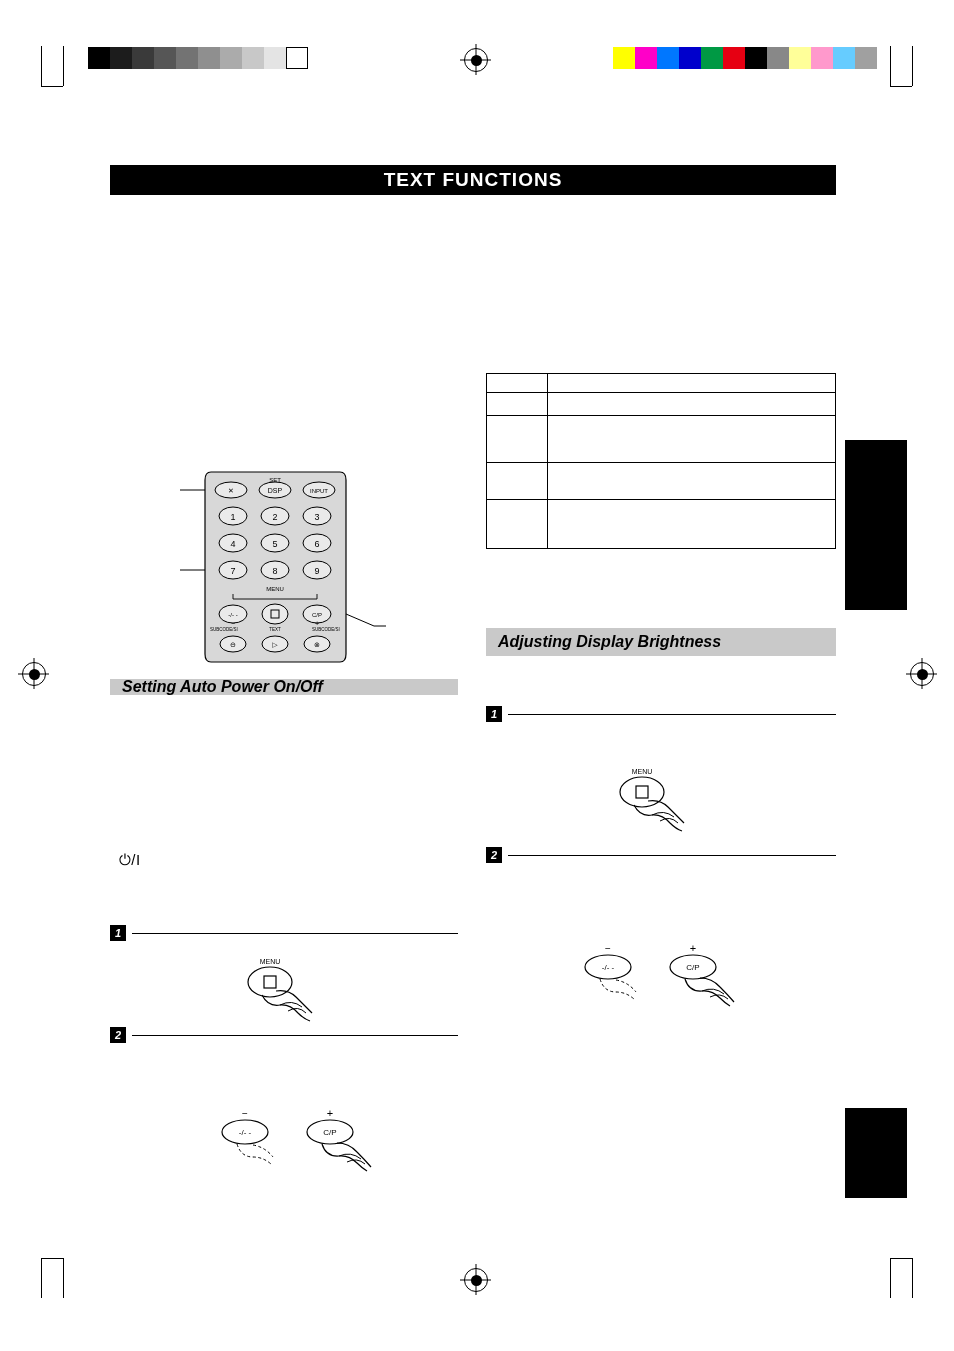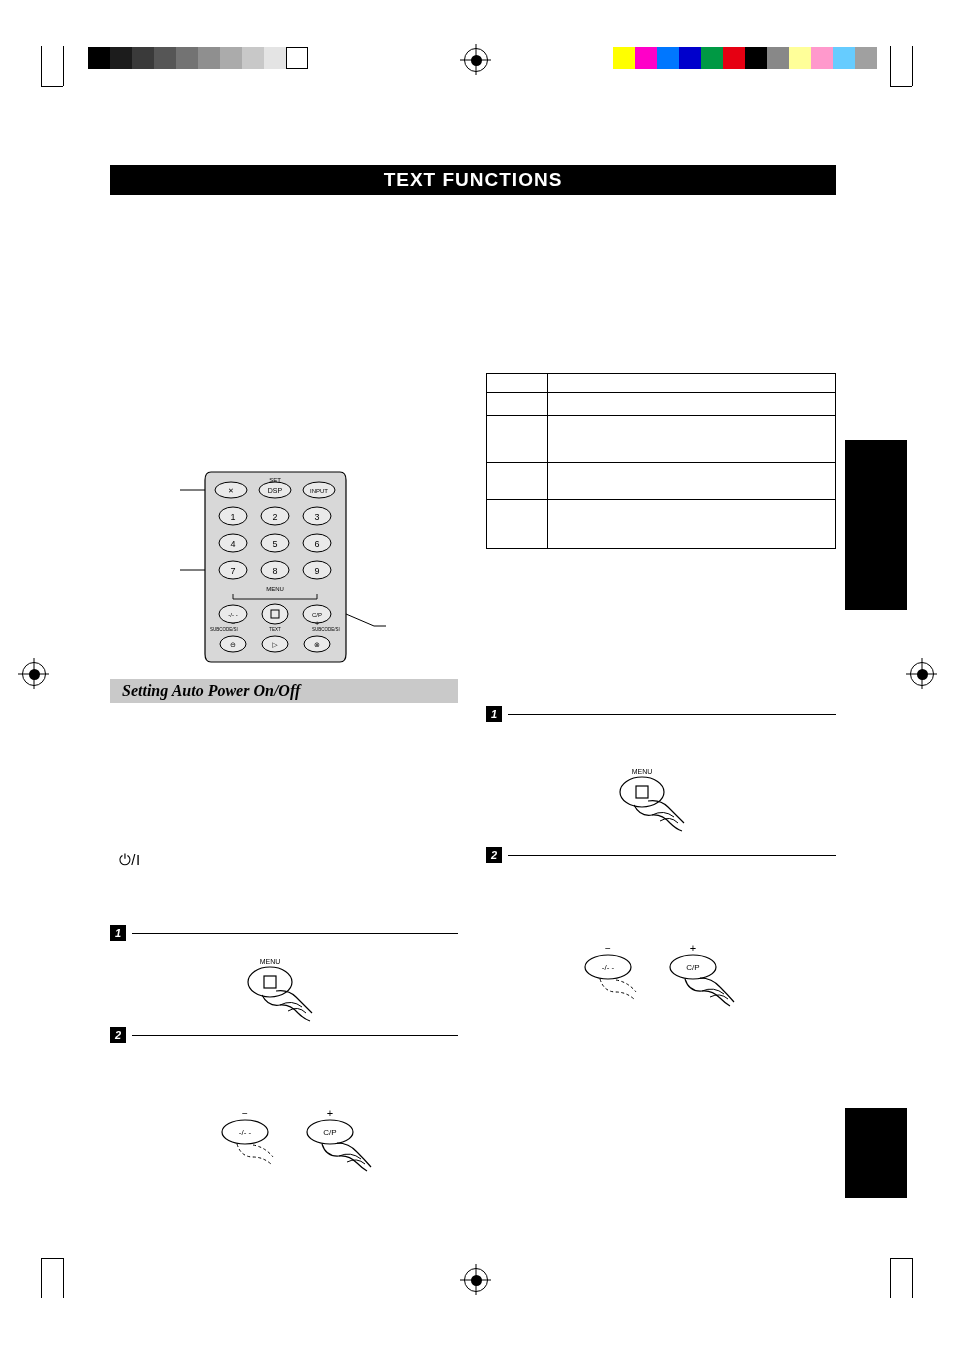--- a/index.html
+++ b/index.html
@@ -285,22 +285,25 @@
       <td style="height:36px;"></td>
       <td style="height:36px;"></td>
     </tr>
     <tr>
       <td style="height:48px;"></td>
       <td style="height:48px;"></td>
     </tr>
   </tbody>
     </table>
 
-
-  <div class="section-band" style="left:110px; top:679px; width:348px; height:24px; font-size:16px;font-family:Liberation Serif, serif;">
+  <div class="section-band" style="left:486px; top:628px; width:350px; height:28px; font-size:16px;">
+    <span class="band-label">Adjusting Display Brightness</span>
+  </div>
+
+  <div class="section-band" style="left:110px; top:679px; width:348px; height:16px; font-size:16px;">
     <span class="band-label">Setting Auto Power On/Off</span>
   </div>
 
   <div class="power-symbol" style="left:119px; top:851px;">⏻/I</div>
 
   <div class="step" style="left:486px; top:706px; width:350px;">
     <div class="step-num">1</div>
     <div class="step-rule" style="width:328px;"></div>
   </div>
 

